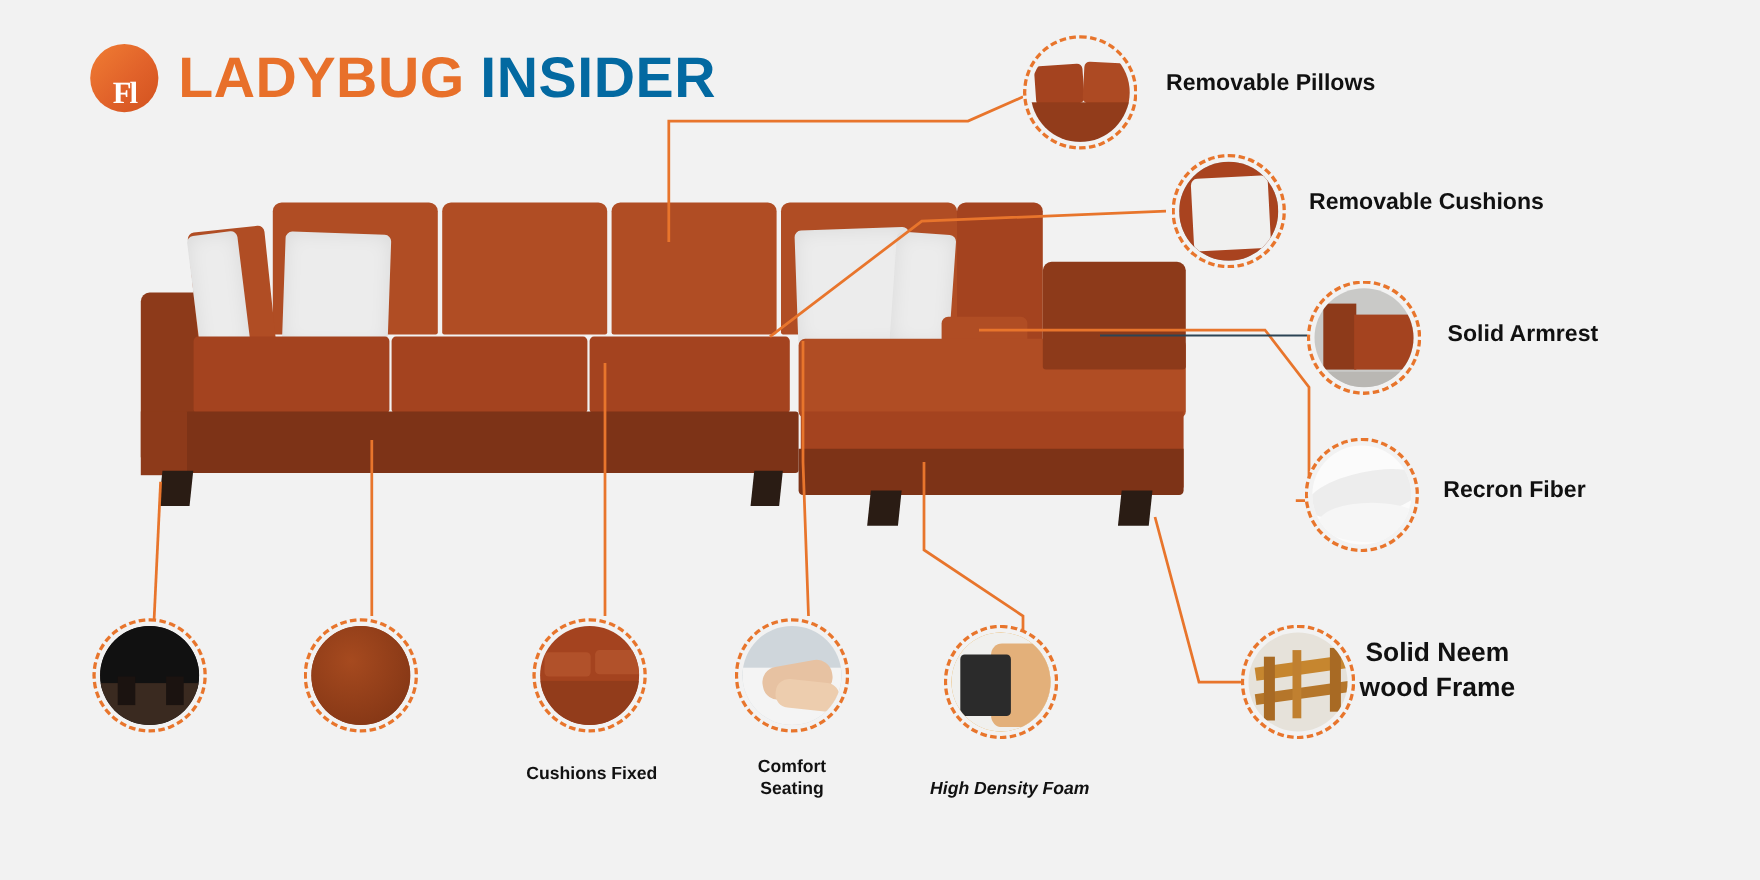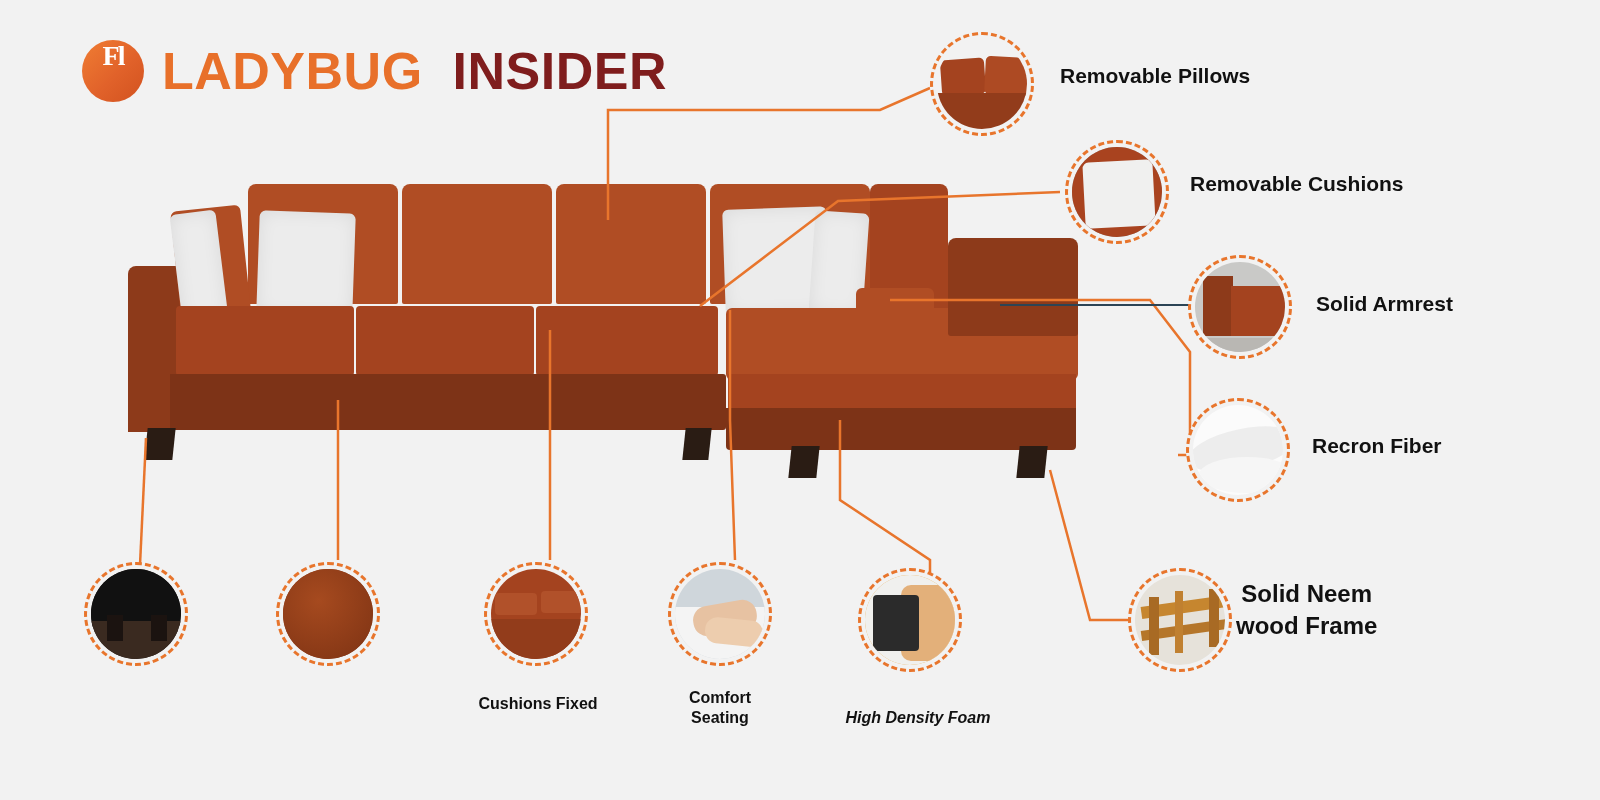--- a/index.html
+++ b/index.html
@@ -10,27 +10,27 @@
     position:relative;
     overflow:hidden;
   }
   .stage{position:absolute;left:0;top:0;width:1600px;height:800px;}
 
   
   .brand{position:absolute;left:82px;top:40px;display:flex;align-items:center;gap:18px;}
   .brand-mark{
     width:62px;height:62px;border-radius:50%;
     background:linear-gradient(135deg,#f07d33 0%,#e1622a 55%,#d2521f 100%);
-    display:flex;align-items:flex-start;justify-content:center;
+    display:flex;align-items:flex-end;justify-content:center;
     color:#fff;font-size:28px;font-weight:bold;font-family:"Liberation Serif",serif;
     letter-spacing:-2px;
   }
   .brand-text{font-size:52px;font-weight:bold;letter-spacing:.5px;line-height:1;}
   .brand-text .w1{color:#e8702a;}
-  .brand-text .w2{color:#7f1d1d;margin-left:30px;}
+  .brand-text .w2{color:#0369a1;margin-left:14px;}
 
   
   .sofa{position:absolute;left:128px;top:178px;width:960px;height:320px;}
   .sf{position:absolute;background:#a4431f;}
   .sf.dark{background:#8d3a1a;}
   .sf.darker{background:#7d3317;}
   .sf.light{background:#b04d24;}
   .pillow{position:absolute;background:#ececec;border-radius:6px;box-shadow:inset 0 0 18px rgba(0,0,0,.08);}
   .leg{position:absolute;background:#2a1c14;}
 

